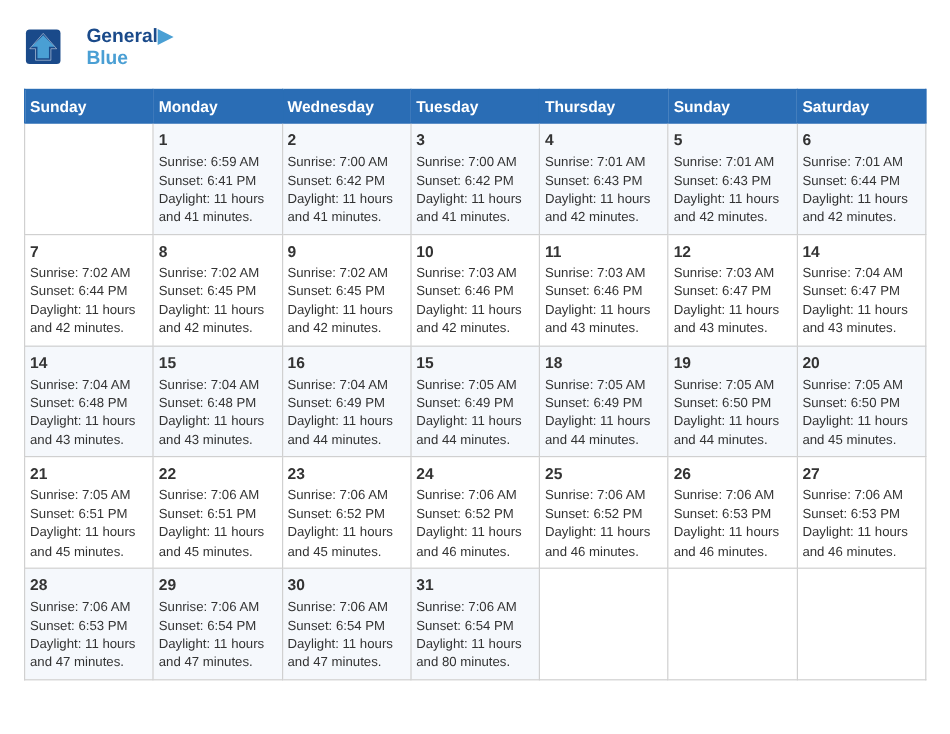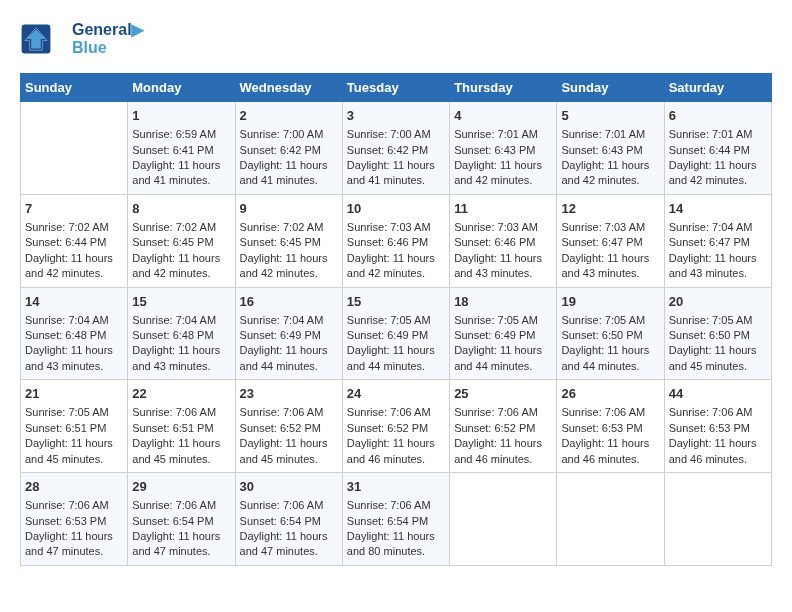--- a/index.html
+++ b/index.html
@@ -135,21 +135,21 @@
         <td><span class="day-number">19</span><span>Sunrise: 7:05 AM</span><br><span>Sunset: 6:50 PM</span><br><span>Daylight: 11 hours and 44 minutes.</span></td>
         <td><span class="day-number">20</span><span>Sunrise: 7:05 AM</span><br><span>Sunset: 6:50 PM</span><br><span>Daylight: 11 hours and 45 minutes.</span></td>
       </tr>
       <tr>
         <td><span class="day-number">21</span><span>Sunrise: 7:05 AM</span><br><span>Sunset: 6:51 PM</span><br><span>Daylight: 11 hours and 45 minutes.</span></td>
         <td><span class="day-number">22</span><span>Sunrise: 7:06 AM</span><br><span>Sunset: 6:51 PM</span><br><span>Daylight: 11 hours and 45 minutes.</span></td>
         <td><span class="day-number">23</span><span>Sunrise: 7:06 AM</span><br><span>Sunset: 6:52 PM</span><br><span>Daylight: 11 hours and 45 minutes.</span></td>
         <td><span class="day-number">24</span><span>Sunrise: 7:06 AM</span><br><span>Sunset: 6:52 PM</span><br><span>Daylight: 11 hours and 46 minutes.</span></td>
         <td><span class="day-number">25</span><span>Sunrise: 7:06 AM</span><br><span>Sunset: 6:52 PM</span><br><span>Daylight: 11 hours and 46 minutes.</span></td>
         <td><span class="day-number">26</span><span>Sunrise: 7:06 AM</span><br><span>Sunset: 6:53 PM</span><br><span>Daylight: 11 hours and 46 minutes.</span></td>
-        <td><span class="day-number">44</span><span>Sunrise: 7:06 AM</span><br><span>Sunset: 6:53 PM</span><br><span>Daylight: 11 hours and 46 minutes.</span></td>
+        <td><span class="day-number">27</span><span>Sunrise: 7:06 AM</span><br><span>Sunset: 6:53 PM</span><br><span>Daylight: 11 hours and 46 minutes.</span></td>
       </tr>
       <tr>
         <td><span class="day-number">28</span><span>Sunrise: 7:06 AM</span><br><span>Sunset: 6:53 PM</span><br><span>Daylight: 11 hours and 47 minutes.</span></td>
         <td><span class="day-number">29</span><span>Sunrise: 7:06 AM</span><br><span>Sunset: 6:54 PM</span><br><span>Daylight: 11 hours and 47 minutes.</span></td>
         <td><span class="day-number">30</span><span>Sunrise: 7:06 AM</span><br><span>Sunset: 6:54 PM</span><br><span>Daylight: 11 hours and 47 minutes.</span></td>
         <td><span class="day-number">31</span><span>Sunrise: 7:06 AM</span><br><span>Sunset: 6:54 PM</span><br><span>Daylight: 11 hours and 80 minutes.</span></td>
         <td class="empty"></td>
         <td class="empty"></td>
         <td class="empty"></td>
       </tr>

